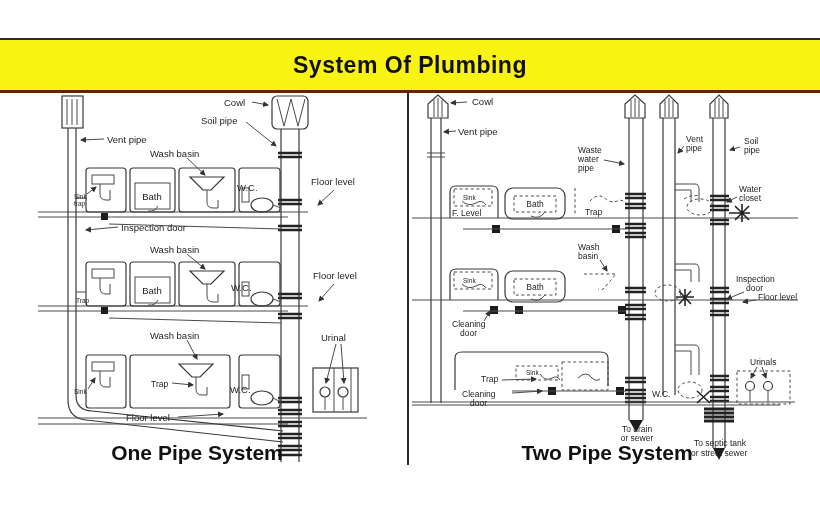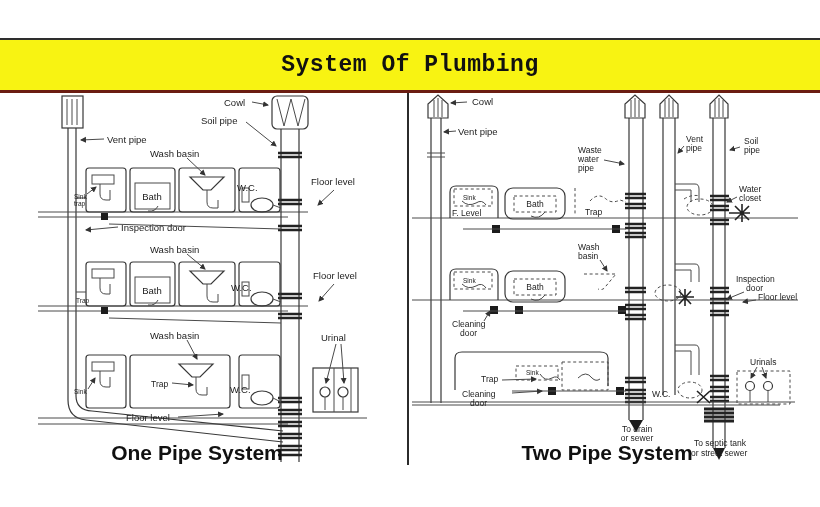--- a/index.html
+++ b/index.html
@@ -2,21 +2,21 @@
 <html><head>
 <meta charset="utf-8">
 <style>
   html,body{margin:0;padding:0;background:#fff;}
   .page{position:relative;width:820px;height:507px;background:#ffffff;overflow:hidden;
         font-family:"Liberation Sans",sans-serif;}
   .banner{position:absolute;left:0;top:38px;width:820px;height:50px;background:#f8f312;
           border-top:2px solid #2e2e2e;border-bottom:3px solid #6b1d12;
           display:flex;align-items:center;justify-content:center;}
   .banner h1{margin:0;font-size:23px;font-weight:bold;color:#111;letter-spacing:.5px;
-             font-family:Liberation Mono, monospace;}
+             font-family:Liberation Sans, sans-serif;}
   .divider{position:absolute;left:407px;top:93px;width:2px;height:372px;background:#2b2b2b;}
   svg{position:absolute;top:93px;}
   svg#left{left:0;}
   svg#right{left:408px;}
   .ln{stroke:#383838;fill:none;stroke-width:1.2px;}
   .thin{stroke:#4a4a4a;stroke-width:1px;fill:none;}
   .bands{stroke:#222;stroke-width:2.4px;fill:none;}
   .wband{stroke:#222;stroke-width:3.2px;fill:none;}
   .dash{stroke-dasharray:3,2.6;}
   .blk{fill:#1c1c1c;stroke:none;}

